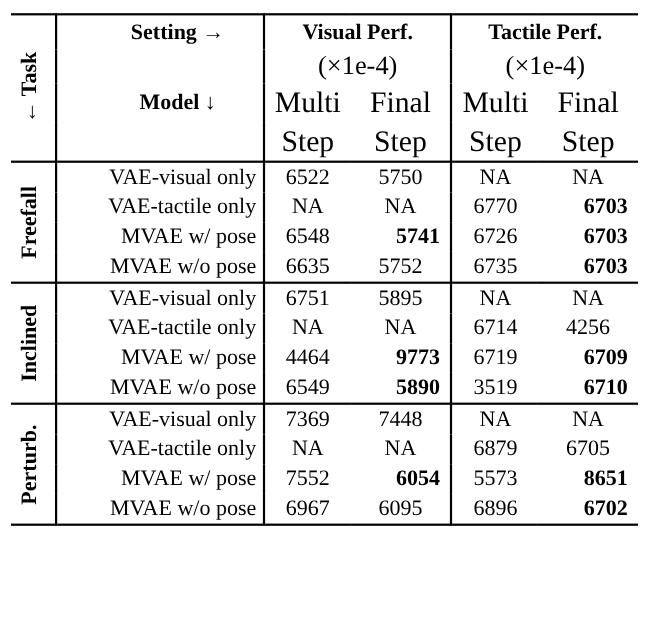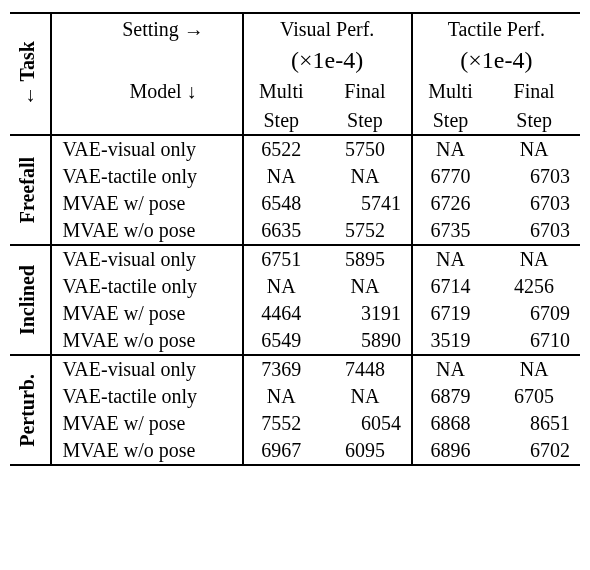--- a/index.html
+++ b/index.html
@@ -27,23 +27,23 @@
   .bT { border-top: 2px solid #000; }
   .bB { border-bottom: 2px solid #000; }
   .bR { border-right: 2px solid #000; }
   .rot {
     writing-mode: vertical-rl;
     transform: rotate(180deg);
     white-space: nowrap;
     text-align: center;
     font-weight: bold;
   }
-  .bold { font-weight: normal; margin-left: 32px; }
-  .model-cell { text-align: left; padding-left: 10px; white-space: nowrap; }
-  .hdr-sub { font-size: 20px; }
+  .bold { font-weight: bold; margin-left: 32px; }
+  .model-cell { text-align: right; padding-left: 10px; white-space: nowrap; }
+  .hdr-sub { font-size: 27px; }
   .setting-model {
     text-align: center;
     font-weight: bold;
     padding: 4px 10px;
     white-space: nowrap;
   }
   .subnote { font-size: 24px; }
 </style>
 </head>
 <body>
@@ -138,21 +138,21 @@
         <tr>
           <td class="model-cell bR">VAE-tactile only</td>
           <td class="">NA</td>
           <td class="bR ">NA</td>
           <td class="">6714</td>
           <td class="">4256</td>
         </tr>
         <tr>
           <td class="model-cell bR">MVAE w/ pose</td>
           <td class="">4464</td>
-          <td class="bR "><span class="bold">3191</span></td>
+          <td class="bR "><span class="bold">9773</span></td>
           <td class="">6719</td>
           <td class=""><span class="bold">6709</span></td>
         </tr>
         <tr>
           <td class="model-cell bR bB">MVAE w/o pose</td>
           <td class=" bB">6549</td>
           <td class="bR  bB"><span class="bold">5890</span></td>
           <td class=" bB">3519</td>
           <td class=" bB"><span class="bold">6710</span></td>
         </tr>
@@ -170,21 +170,21 @@
           <td class="model-cell bR">VAE-tactile only</td>
           <td class="">NA</td>
           <td class="bR ">NA</td>
           <td class="">6879</td>
           <td class="">6705</td>
         </tr>
         <tr>
           <td class="model-cell bR">MVAE w/ pose</td>
           <td class="">7552</td>
           <td class="bR "><span class="bold">6054</span></td>
-          <td class="">6868</td>
+          <td class="">5573</td>
           <td class=""><span class="bold">8651</span></td>
         </tr>
         <tr>
           <td class="model-cell bR bB">MVAE w/o pose</td>
           <td class=" bB">6967</td>
           <td class="bR  bB">6095</td>
           <td class=" bB">6896</td>
           <td class=" bB"><span class="bold">6702</span></td>
         </tr>
       </tbody>

